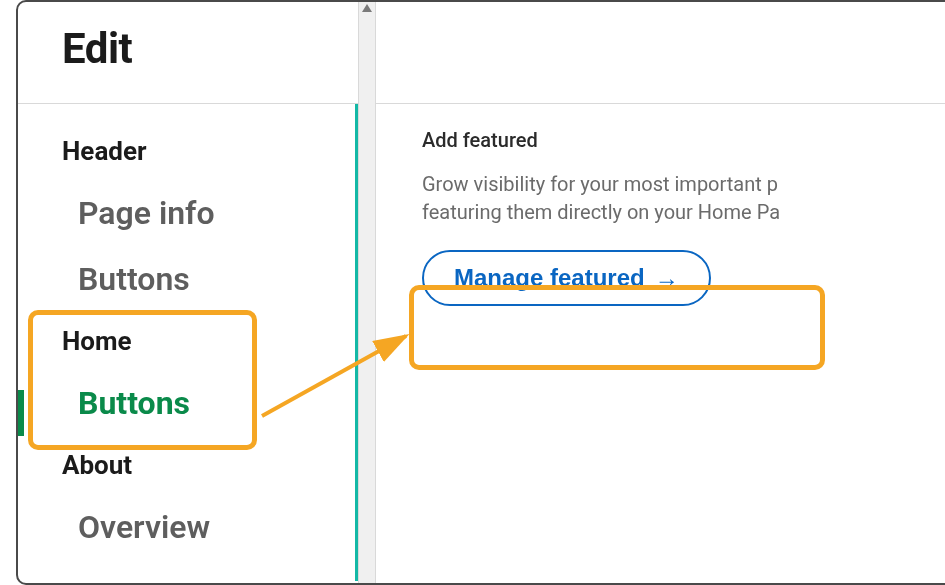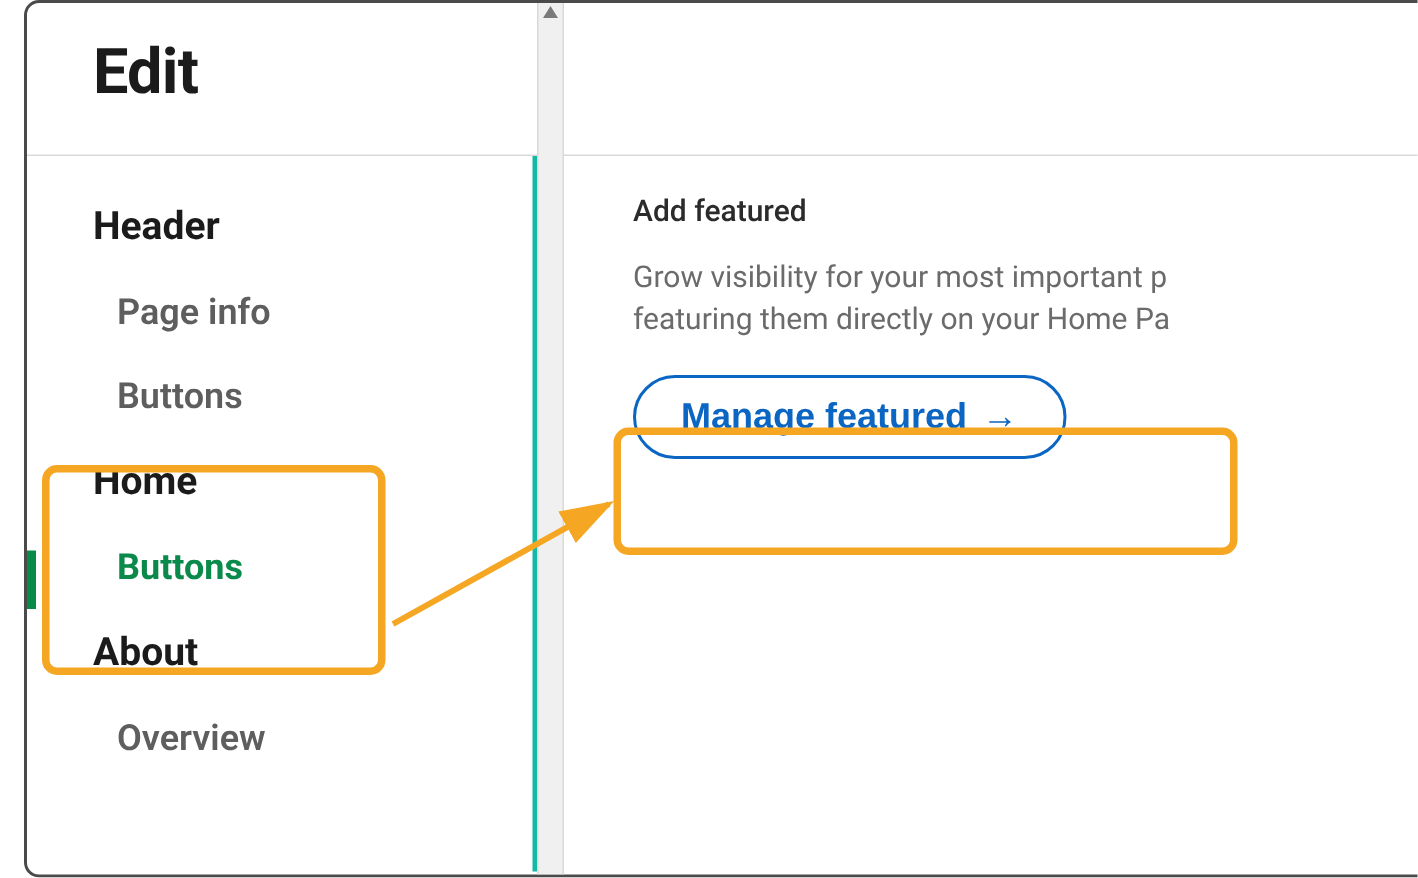--- a/index.html
+++ b/index.html
@@ -47,21 +47,21 @@
     padding-top: 18px;
   }
   .sidebar .section {
     font-size: 26px;
     font-weight: 700;
     color: #1b1b1b;
     padding: 14px 0 14px 44px;
     cursor: pointer;
   }
   .sidebar .item {
-    font-size: 24px;
+    font-size: 32px;
     font-weight: 600;
     color: #5e5e5e;
     padding: 14px 0 14px 60px;
     cursor: pointer;
   }
   .sidebar .item.active {
     color: #0a8a4a;
     font-weight: 700;
     position: relative;
   }

